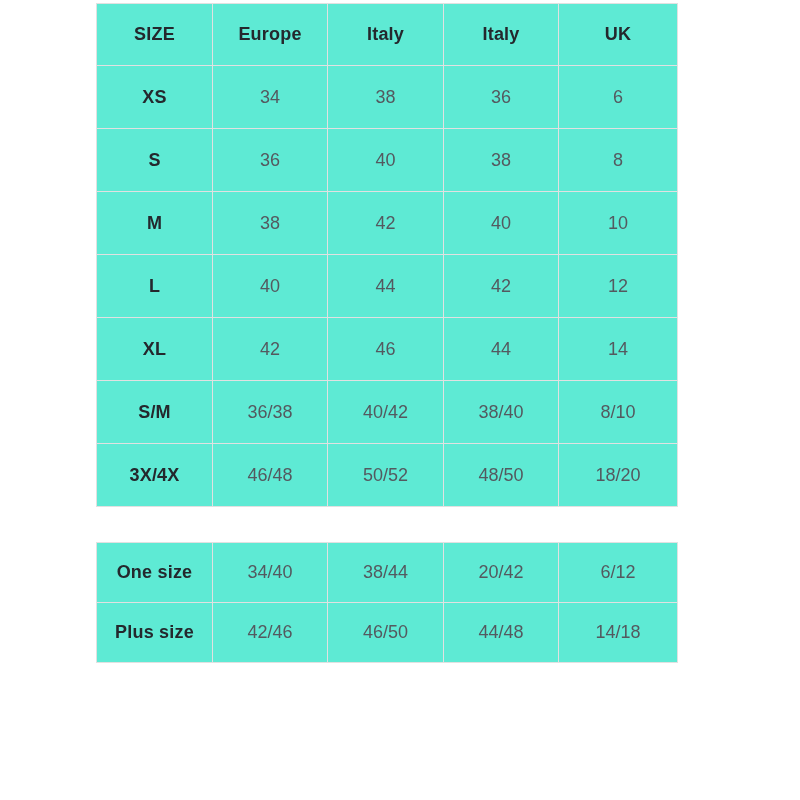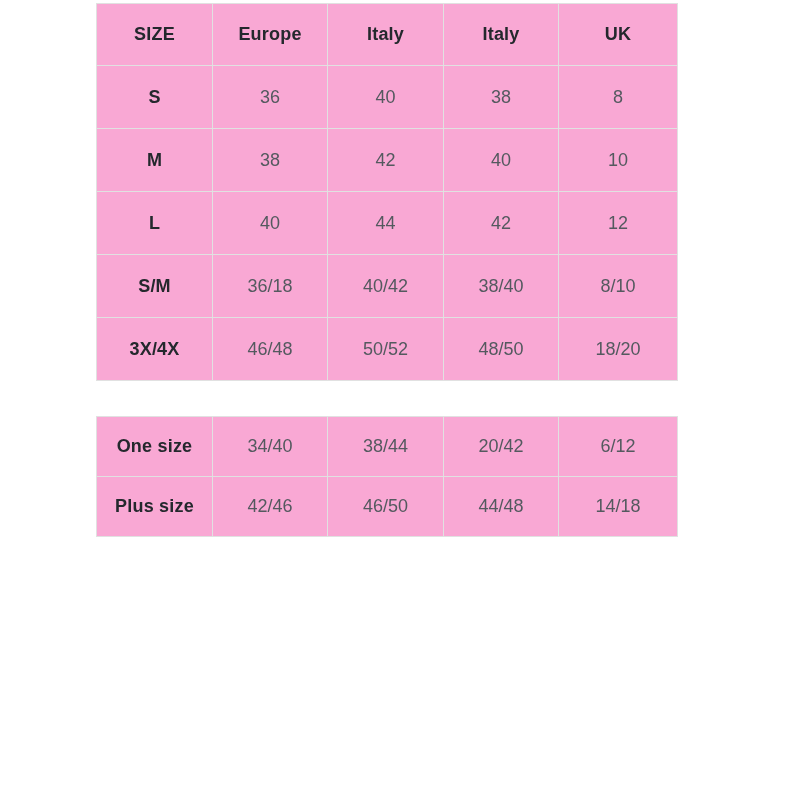--- a/index.html
+++ b/index.html
@@ -12,21 +12,21 @@
   .tables-wrap {
     position: absolute;
     left: 96px;
     top: 3px;
     width: 581px;
   }
   table {
     border-collapse: collapse;
     table-layout: fixed;
     width: 581px;
-    background: #f9a8d4;
+    background: #5eead4;
   }
   col.c0 { width: 116px; }
   col.c1 { width: 115px; }
   col.c2 { width: 116px; }
   col.c3 { width: 115px; }
   col.c4 { width: 119px; }
   td, th {
     border: 1px solid #e1e1e1;
     text-align: center;
     vertical-align: middle;
@@ -63,20 +63,27 @@
       <tr>
         <th>SIZE</th>
         <th>Europe</th>
         <th>Italy</th>
         <th>Italy</th>
         <th>UK</th>
       </tr>
     </thead>
     <tbody>
       <tr>
+        <td class="size-label">XS</td>
+        <td class="size-value">34</td>
+        <td class="size-value">38</td>
+        <td class="size-value">36</td>
+        <td class="size-value">6</td>
+      </tr>
+      <tr>
         <td class="size-label">S</td>
         <td class="size-value">36</td>
         <td class="size-value">40</td>
         <td class="size-value">38</td>
         <td class="size-value">8</td>
       </tr>
       <tr>
         <td class="size-label">M</td>
         <td class="size-value">38</td>
         <td class="size-value">42</td>
@@ -84,22 +91,29 @@
         <td class="size-value">10</td>
       </tr>
       <tr>
         <td class="size-label">L</td>
         <td class="size-value">40</td>
         <td class="size-value">44</td>
         <td class="size-value">42</td>
         <td class="size-value">12</td>
       </tr>
       <tr>
+        <td class="size-label">XL</td>
+        <td class="size-value">42</td>
+        <td class="size-value">46</td>
+        <td class="size-value">44</td>
+        <td class="size-value">14</td>
+      </tr>
+      <tr>
         <td class="size-label">S/M</td>
-        <td class="size-value">36/18</td>
+        <td class="size-value">36/38</td>
         <td class="size-value">40/42</td>
         <td class="size-value">38/40</td>
         <td class="size-value">8/10</td>
       </tr>
       <tr>
         <td class="size-label">3X/4X</td>
         <td class="size-value">46/48</td>
         <td class="size-value">50/52</td>
         <td class="size-value">48/50</td>
         <td class="size-value">18/20</td>

